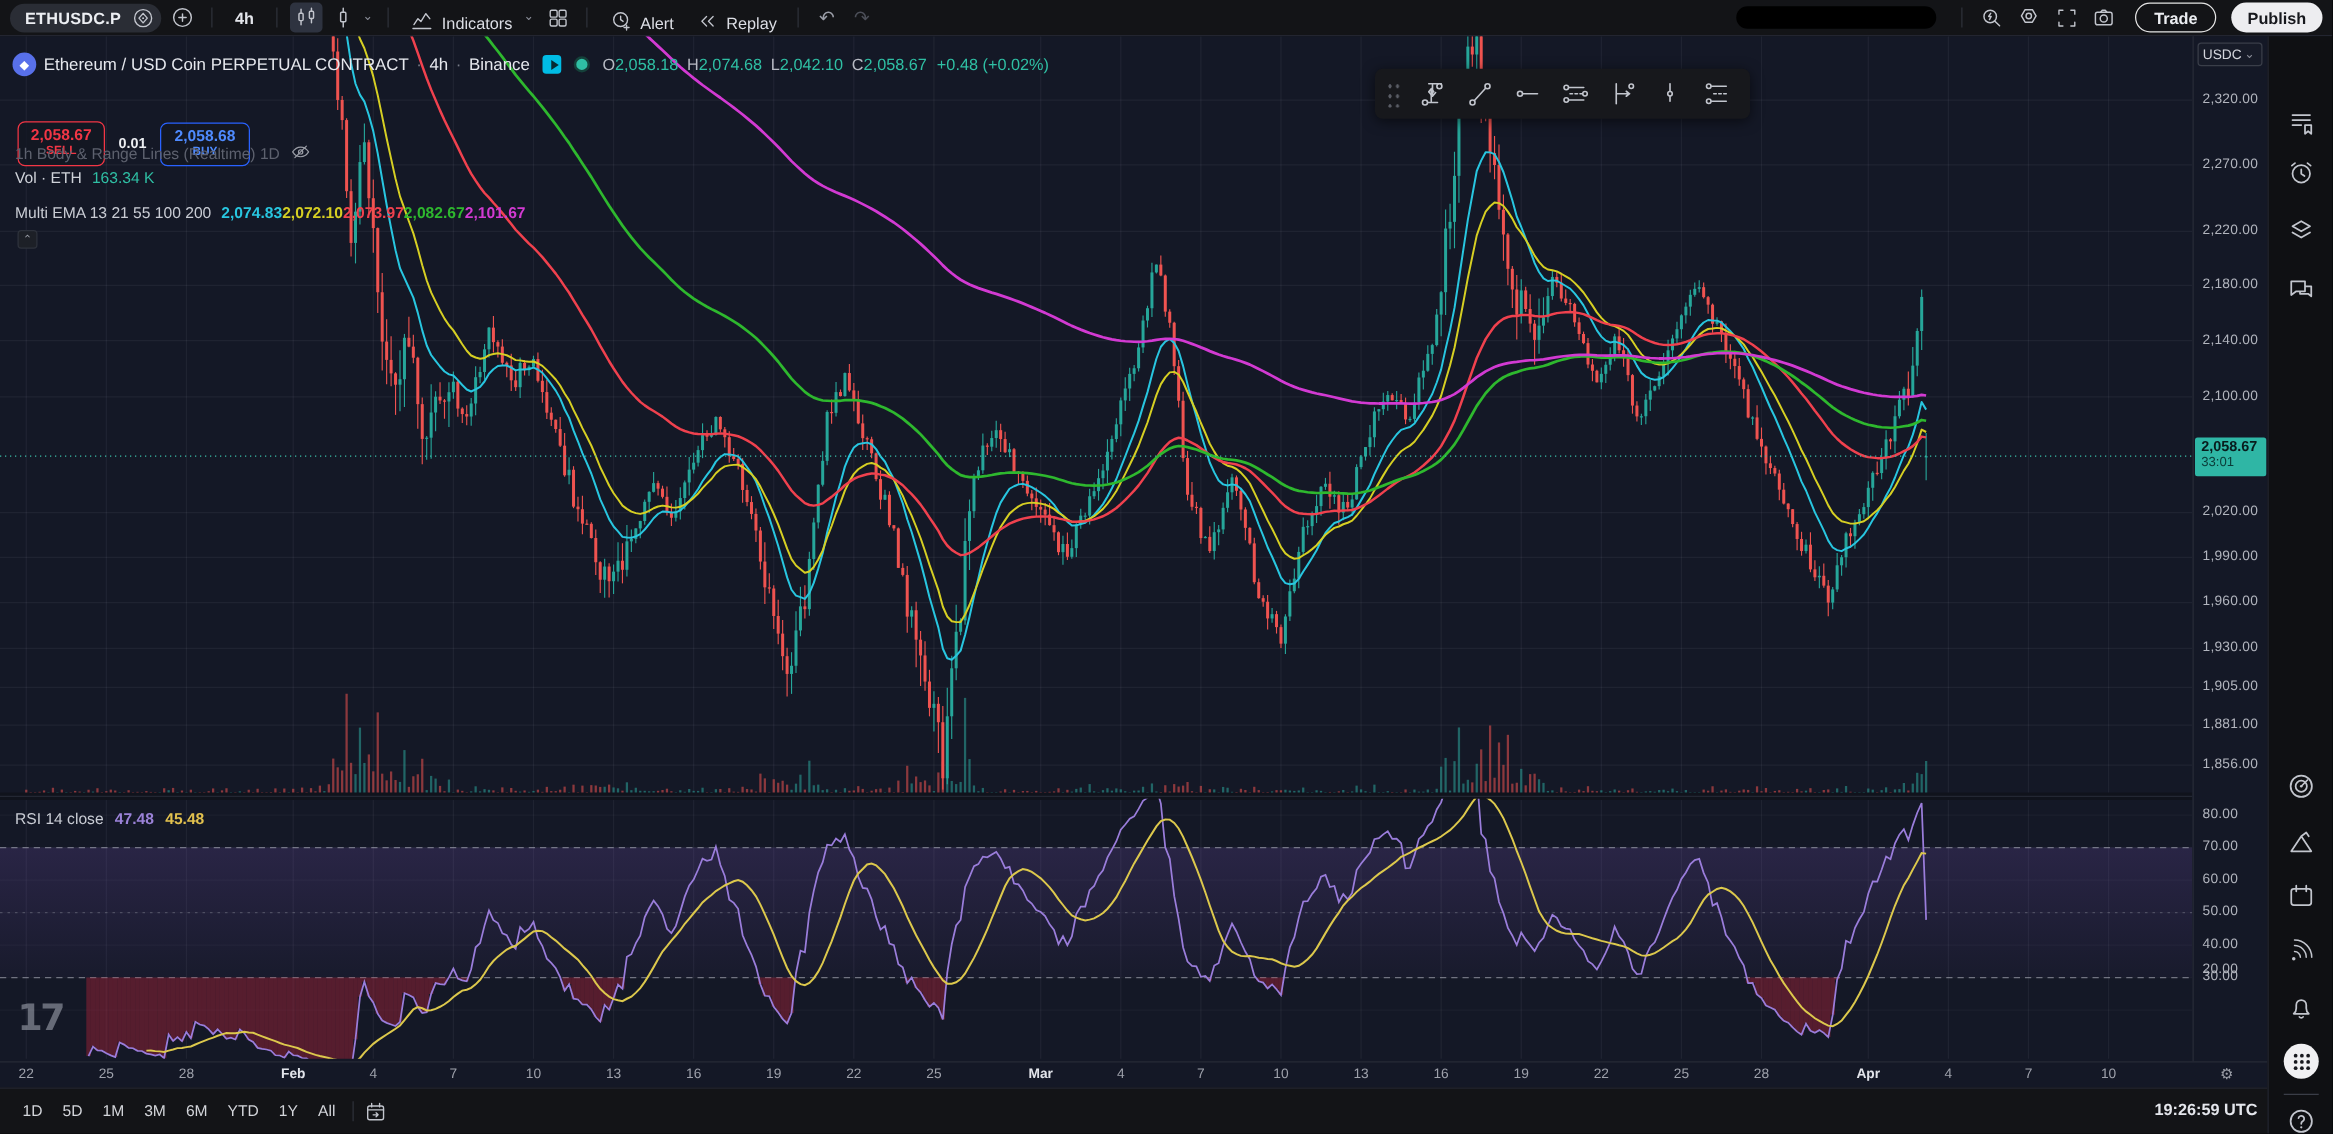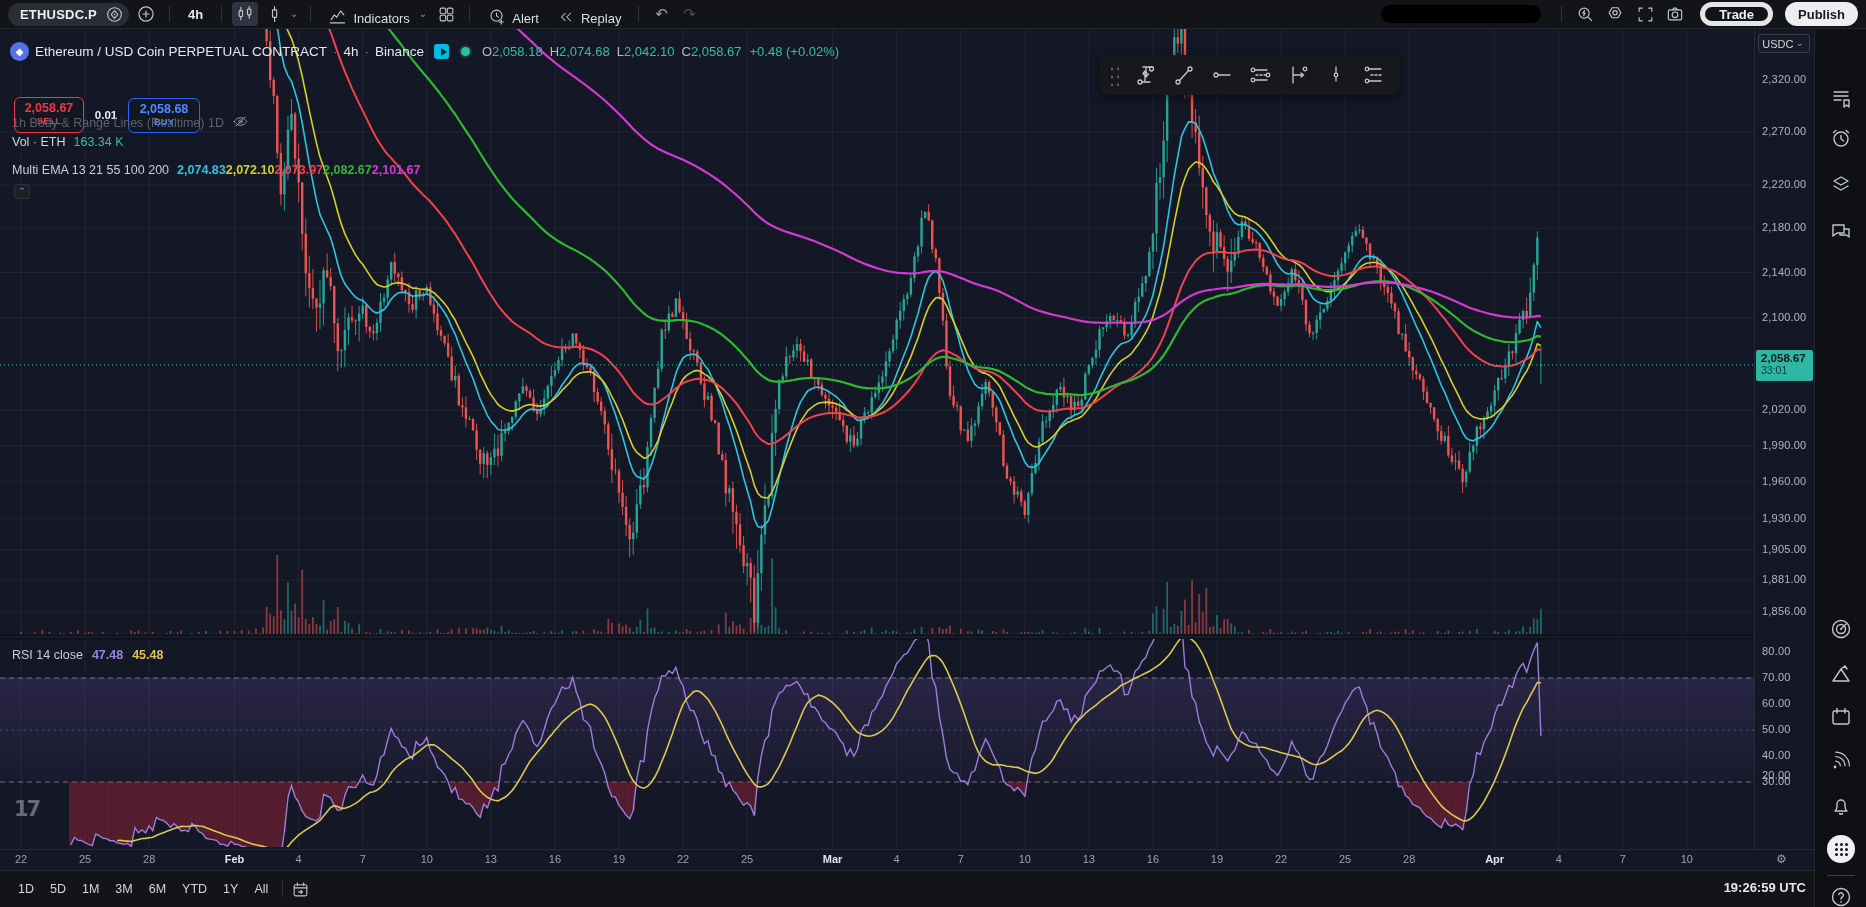--- a/index.html
+++ b/index.html
@@ -15,21 +15,21 @@
   .pill .sym { font-size:13px; font-weight:700; color:#eceef2; letter-spacing:.2px; }
   .iconbtn { background:none; border:none; color:#c9ccd4; width:26px; height:24px; display:flex; align-items:center; justify-content:center; border-radius:4px; cursor:pointer; }
   .iconbtn.sel { background:#2e3340; }
   .txtbtn { background:none; border:none; color:#e4e6ec; font-size:13px; font-weight:600; padding:0 8px; height:24px; cursor:pointer; }
   .lblbtn { background:none; border:none; color:#dcdee5; font-size:13px; display:flex; align-items:flex-end; gap:6px; padding:0 7px; height:24px; cursor:pointer; }
   .chev { color:#8b8e99; font-size:10px; margin:-2px 2px 0 -2px; }
   .vsep { width:1px; height:16px; background:#2e313a; margin:0 6px; }
   .undoredo { background:none; border:none; font-size:15px; cursor:pointer; width:24px; }
   .undo { color:#9b9ea8; } .redo { color:#4c4f59; }
   .censor { width:160px; height:18px; background:#000; border-radius:9px; margin-right:10px; }
-  .trade { background:#131417; border:5px solid #e5e5e5; color:#eceef2; font-size:13px; font-weight:600; border-radius:14px; height:24px; padding:0 14px; margin-left:8px; cursor:pointer; }
+  .trade { background:#131417; border:1px solid #e5e5e5; color:#eceef2; font-size:13px; font-weight:600; border-radius:14px; height:24px; padding:0 14px; margin-left:8px; cursor:pointer; }
   .publish { background:#ededf0; border:none; color:#17181d; font-size:13px; font-weight:700; border-radius:14px; height:24px; padding:0 13px; margin-left:8px; cursor:pointer; }
   svg.ic { stroke:#c2c5cd; stroke-width:1.4; fill:none; stroke-linecap:round; stroke-linejoin:round; }
 
   
   .bodyrow { position:absolute; left:0; top:29px; width:1866px; height:878px; display:flex; }
   .chart-col { position:relative; width:1814px; height:878px; }
   .chart-area { position:relative; width:1814px; height:820px; background:#141826; }
   #plot { position:absolute; left:0; top:0; }
   .price-axis { position:absolute; left:1754px; top:0; width:60px; height:820px; border-left:1px solid #272b37; background:#141826; }
   .pa-tick { position:absolute; left:7px; font-size:11px; color:#b2b5be; letter-spacing:.2px; }
@@ -81,21 +81,21 @@
   .eye-btn { cursor:pointer; display:flex; }
   .ind-vol { top:106px; color:#cfd2d9; }
   .ind-vol .val { color:#2fbfa4; }
   .ind-ema { top:134px; color:#c9ccd4; }
   .ind-ema .val { font-weight:700; }
   .collapse-btn { position:absolute; left:14px; top:155px; width:16px; height:15px; background:#1d2027; border:1px solid #2e323c; border-radius:3px;
                   color:#9a9da6; font-size:9px; line-height:13px; text-align:center; cursor:pointer; z-index:5; }
   .rsi-legend { position:absolute; left:12px; top:619px; display:flex; gap:9px; font-size:12.5px; color:#c9ccd4; z-index:5; }
   .rsi-legend .v1 { color:#9b82d8; font-weight:600; }
   .rsi-legend .v2 { color:#e2c14e; font-weight:700; }
-  .watermark { position:absolute; left:14px; top:768px; font-size:21px; font-weight:900; letter-spacing:-2px;
+  .watermark { position:absolute; left:14px; top:768px; font-size:29px; font-weight:900; letter-spacing:-2px;
                color:rgba(216,221,231,.42); z-index:4; font-family:"DejaVu Sans", sans-serif; }
 
   
   .draw-tb { position:absolute; left:1100px; top:26px; height:40px; background:#17181c; border-radius:6px; box-shadow:0 2px 10px rgba(0,0,0,.55);
              display:flex; align-items:center; padding:0 8px; gap:2px; z-index:6; }
   .drag-dots { width:12px; height:22px; margin-right:6px; cursor:grab;
                background-image:radial-gradient(#5a5d66 1.1px, transparent 1.3px); background-size:6px 8px; background-position:1px 1px; }
   .tool-btn { width:36px; height:34px; display:flex; align-items:center; justify-content:center; border-radius:4px; cursor:pointer; background:none; border:none; }
   .tool-btn svg { stroke:#c2c5cd; stroke-width:1.3; fill:none; stroke-linecap:round; }
   .tool-btn circle { fill:#17181c; }

